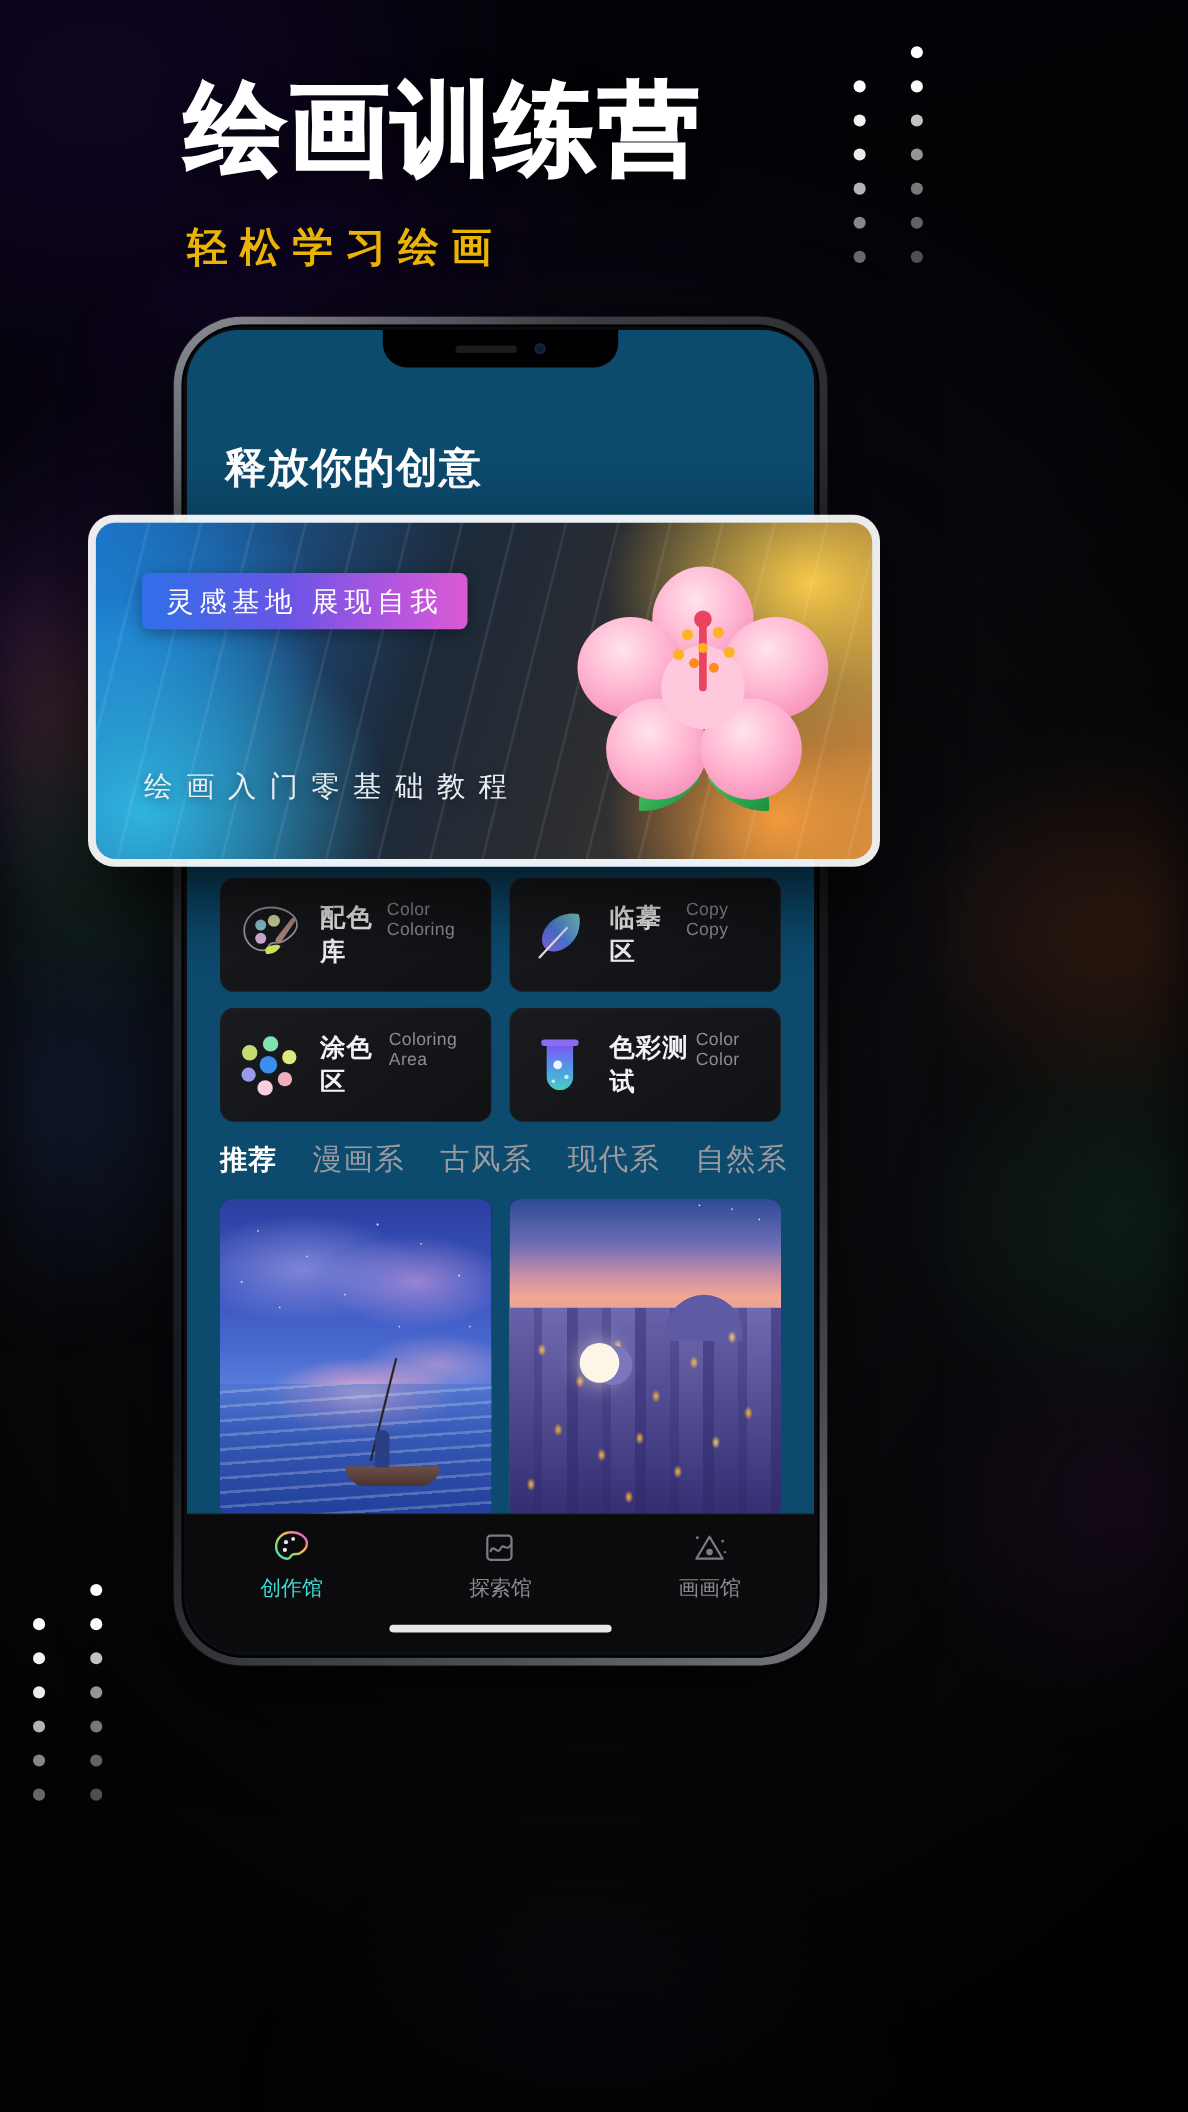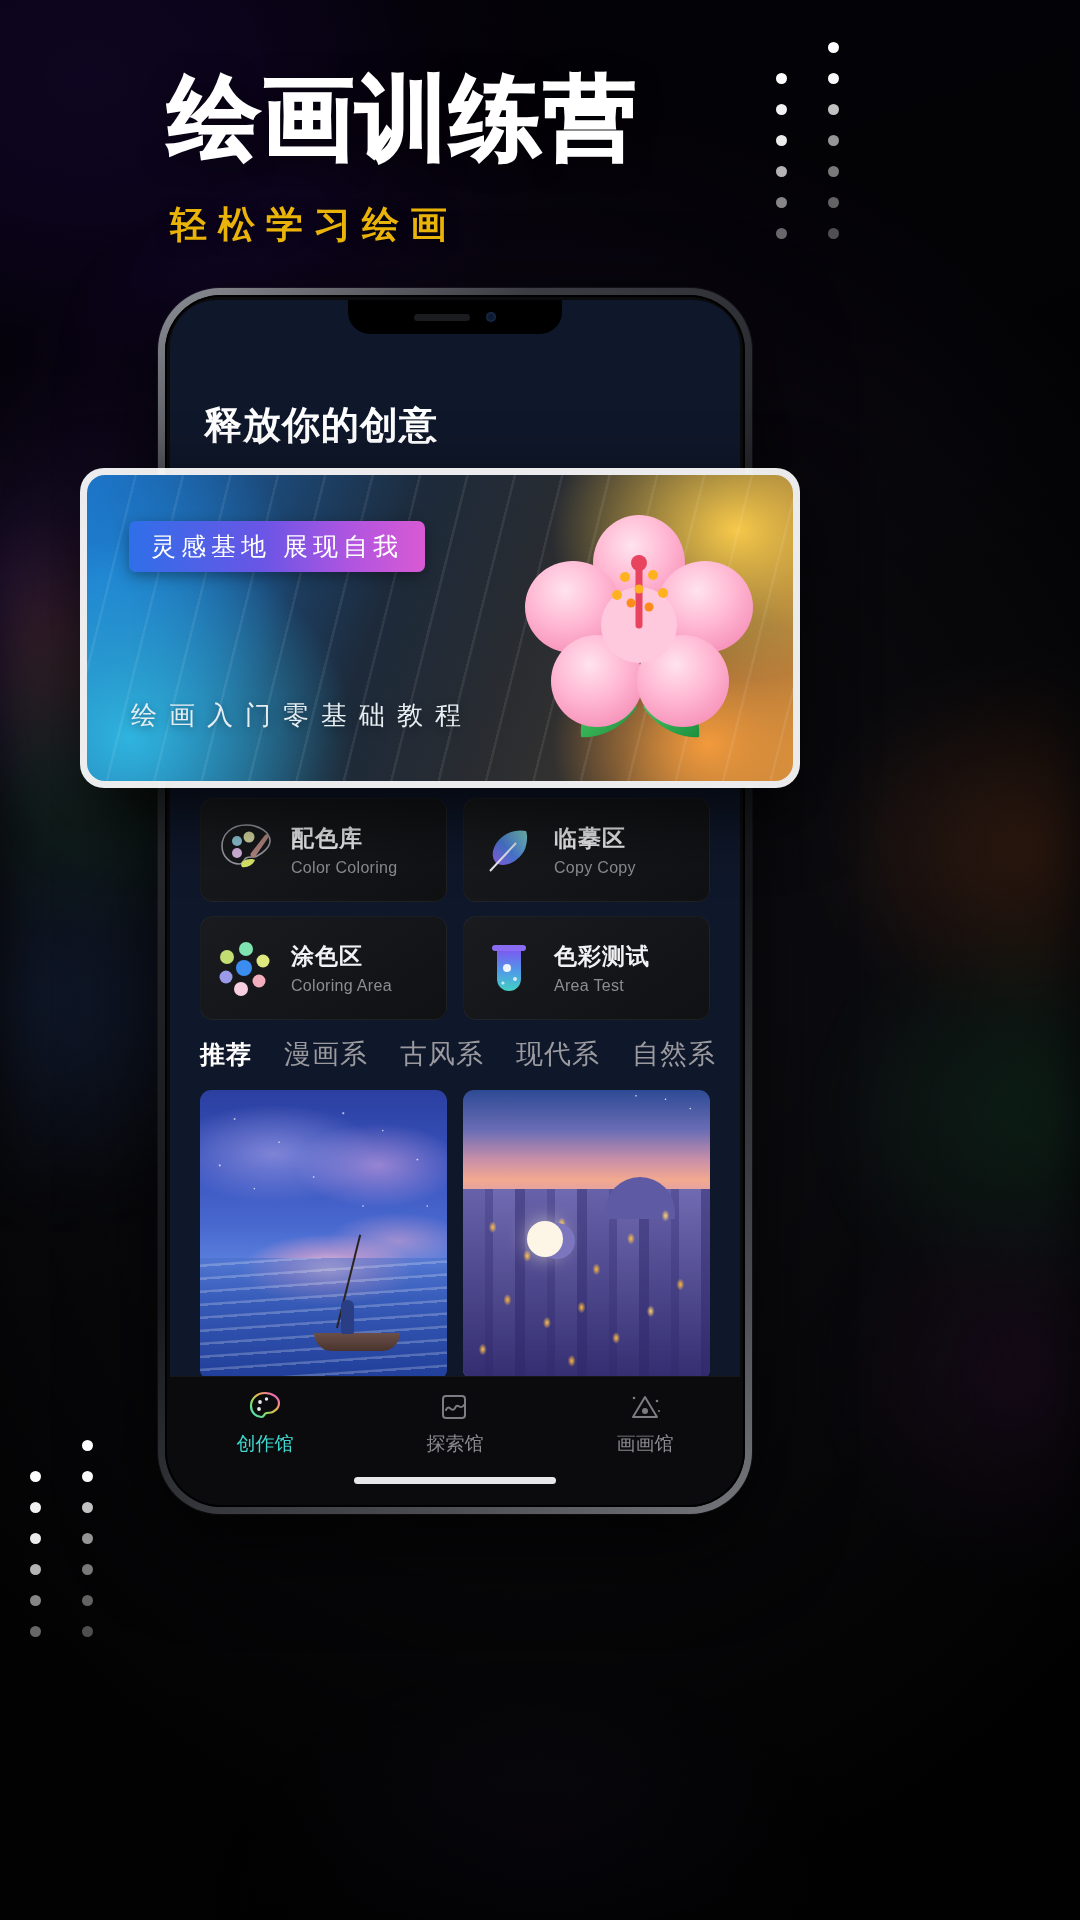--- a/index.html
+++ b/index.html
@@ -78,21 +78,21 @@
   }
   .phone-inner {
     position: absolute; inset: 7px;
     border-radius: 56px;
     background: #0b0b0d;
     box-shadow: inset 0 0 0 2px #000;
   }
   .phone-screen {
     position: absolute; inset: 12px;
     border-radius: 47px;
-    background: #0f172a;
+    background: #0c4a6e;
     overflow: hidden;
   }
   .notch {
     position: absolute; left: 50%; top: 0; transform: translateX(-50%);
     width: 214px; height: 34px;
     background: #000;
     border-radius: 0 0 22px 22px;
     z-index: 4;
     display: flex; align-items: center; justify-content: center; gap: 16px;
   }
@@ -110,21 +110,21 @@
     position: absolute; left: 30px; right: 30px; top: 498px;
     display: grid; grid-template-columns: 1fr 1fr; gap: 14px 16px;
   }
   .menu-card {
     height: 104px; border-radius: 13px;
     background: linear-gradient(145deg, #1a1b1e 0%, #141518 60%, #101113 100%);
     border: 1px solid rgba(255,255,255,0.045);
     display: flex; align-items: center; padding: 0 12px; gap: 12px;
   }
   .menu-icon { width: 66px; height: 66px; flex: 0 0 66px; position: relative; }
-  .menu-text { display: flex; flex-direction: column; gap: 5px; justify-content: flex-end; }
+  .menu-text { display: flex; flex-direction: row; gap: 5px; justify-content: flex-end; }
   .menu-cn { font-size: 23px; font-weight: 700; color: #f2f2f4; letter-spacing: 1px; }
   .menu-en { font-size: 16px; color: #8c8d92; letter-spacing: 0.3px; }
 
   .tabs {
     position: absolute; left: 30px; right: 24px; top: 736px;
     display: flex; justify-content: space-between; align-items: center;
   }
   .tab { font-size: 27px; color: #9a9a9f; letter-spacing: 1px; }
   .tab.active { color: #ffffff; font-weight: 800; font-size: 25px; }
 
@@ -412,21 +412,21 @@
               </defs>
               <rect x="16" y="10" width="34" height="6" rx="3" fill="#8a6cf2"></rect>
               <path d="M21 16h24v28a12 12 0 0 1-24 0z" fill="url(#tt)"></path>
               <circle cx="31" cy="33" r="4" fill="#ffffff" opacity="0.9"></circle>
               <circle cx="39" cy="44" r="2" fill="#ffffff" opacity="0.75"></circle>
               <circle cx="27" cy="48" r="1.6" fill="#ffffff" opacity="0.7"></circle>
             </svg>
           </div>
           <div class="menu-text">
             <div class="menu-cn">色彩测试</div>
-            <div class="menu-en">Area Test</div>
+            <div class="menu-en">Color Color</div>
           </div>
         </div>
       </div>
 
       <div class="tabs">
         <div class="tab active no-wrap">推荐</div>
         <div class="tab no-wrap">漫画系</div>
         <div class="tab no-wrap">古风系</div>
         <div class="tab no-wrap">现代系</div>
         <div class="tab no-wrap">自然系</div>

